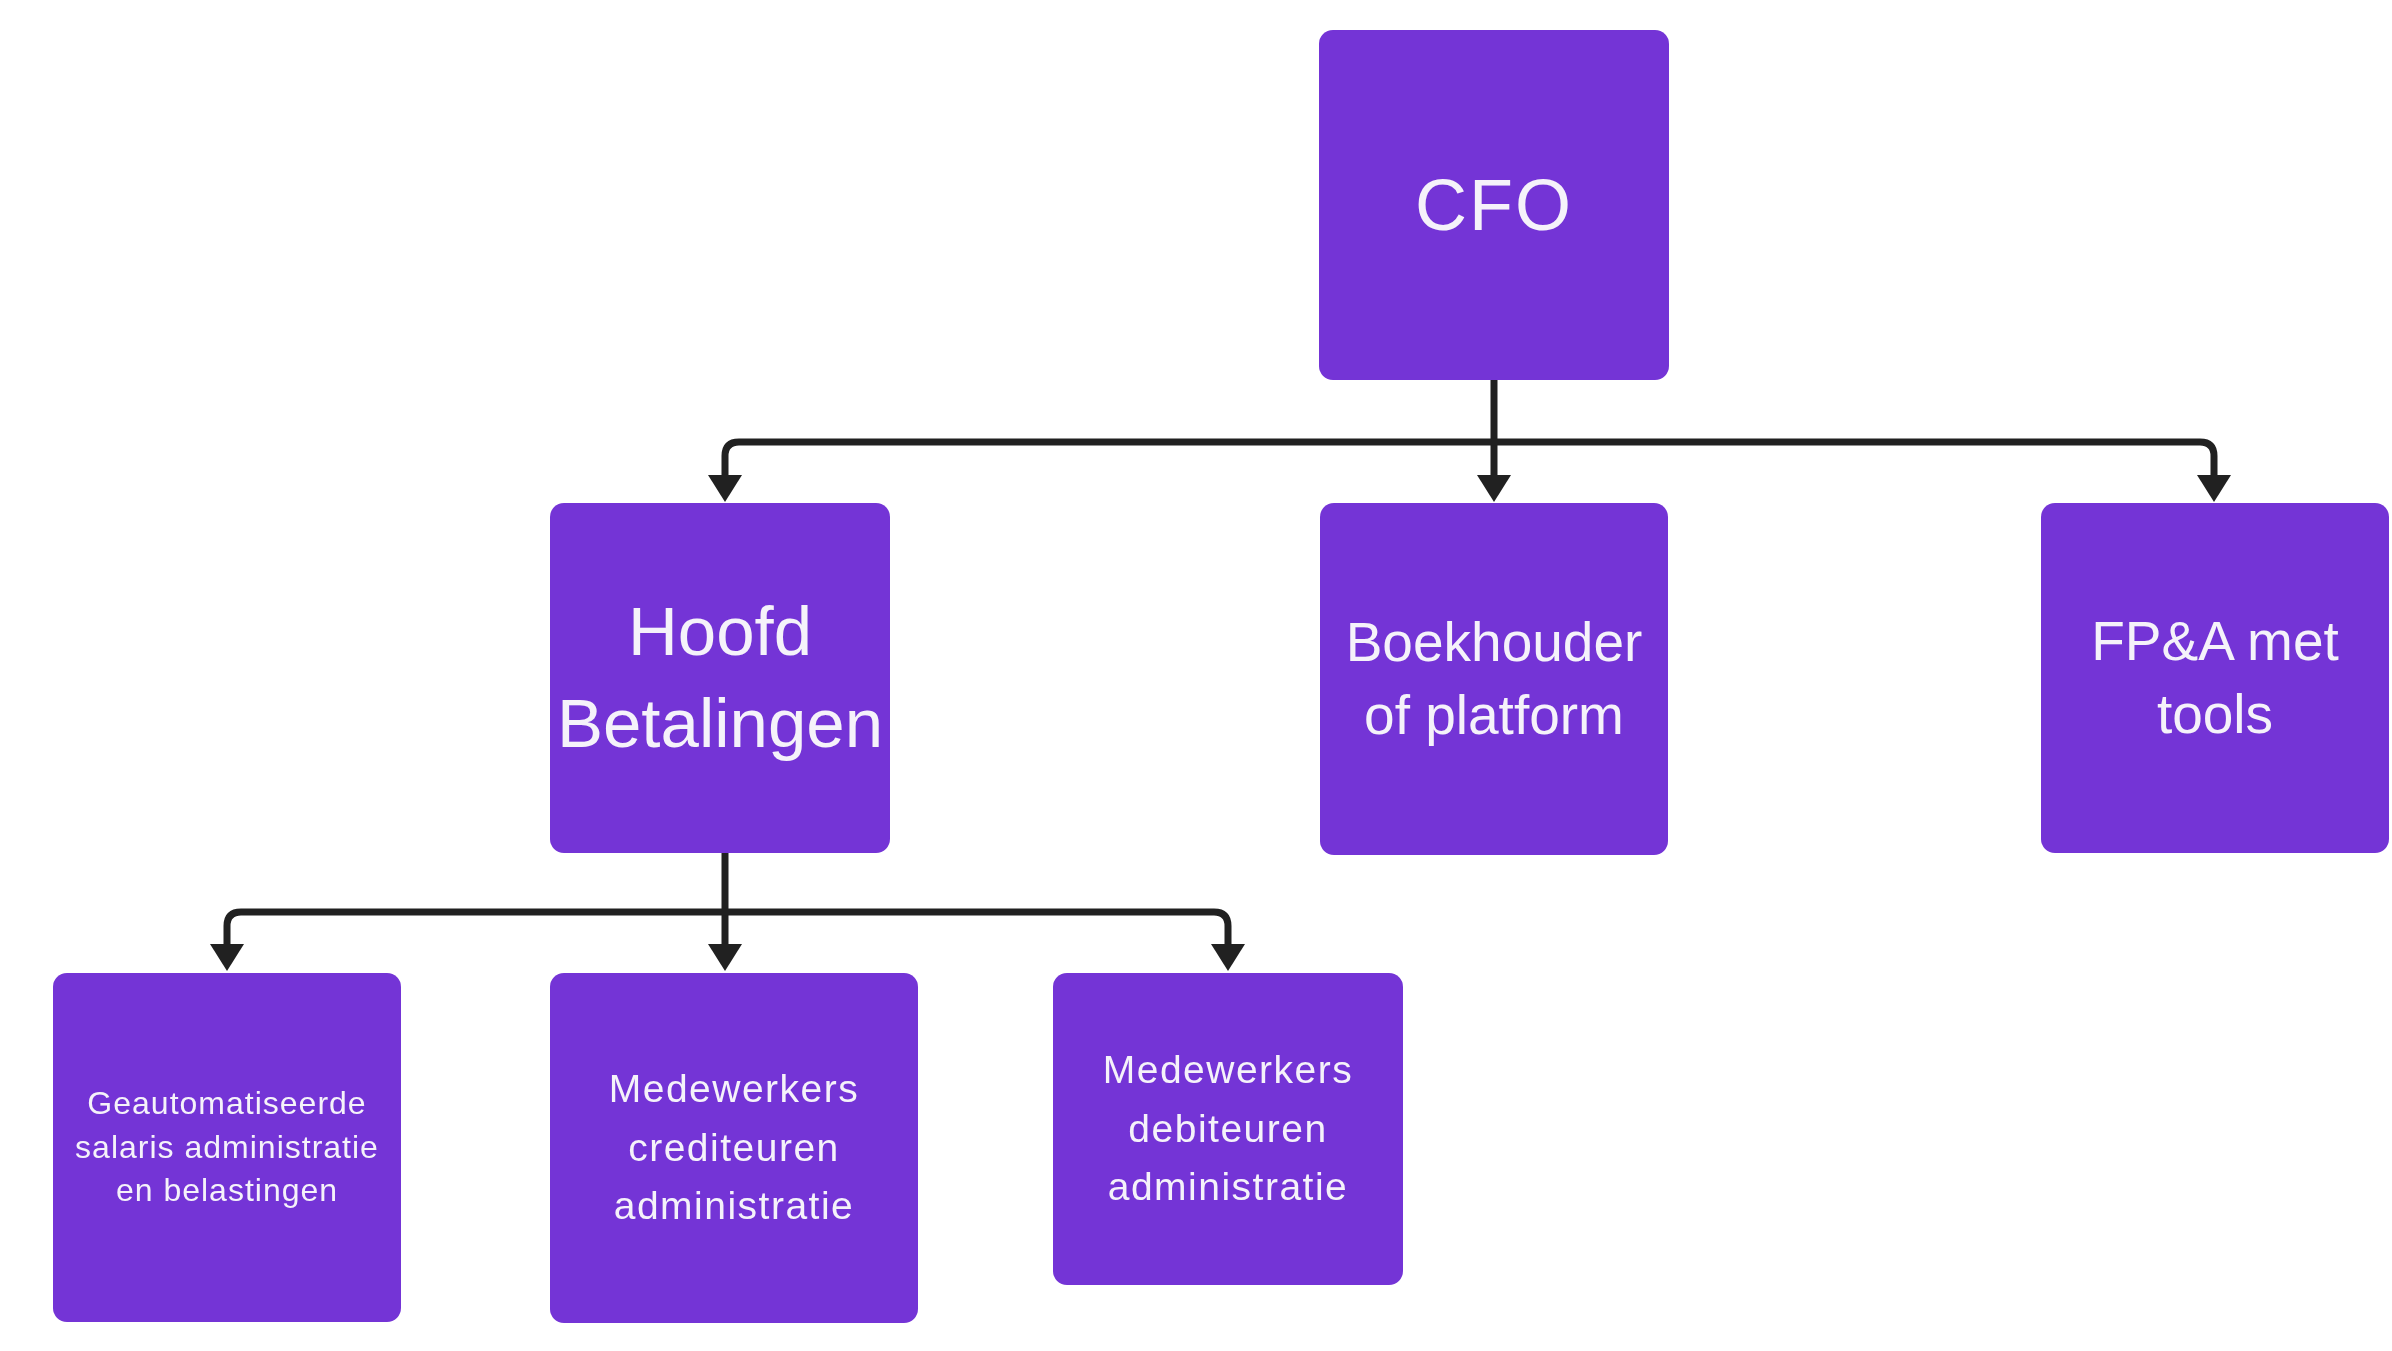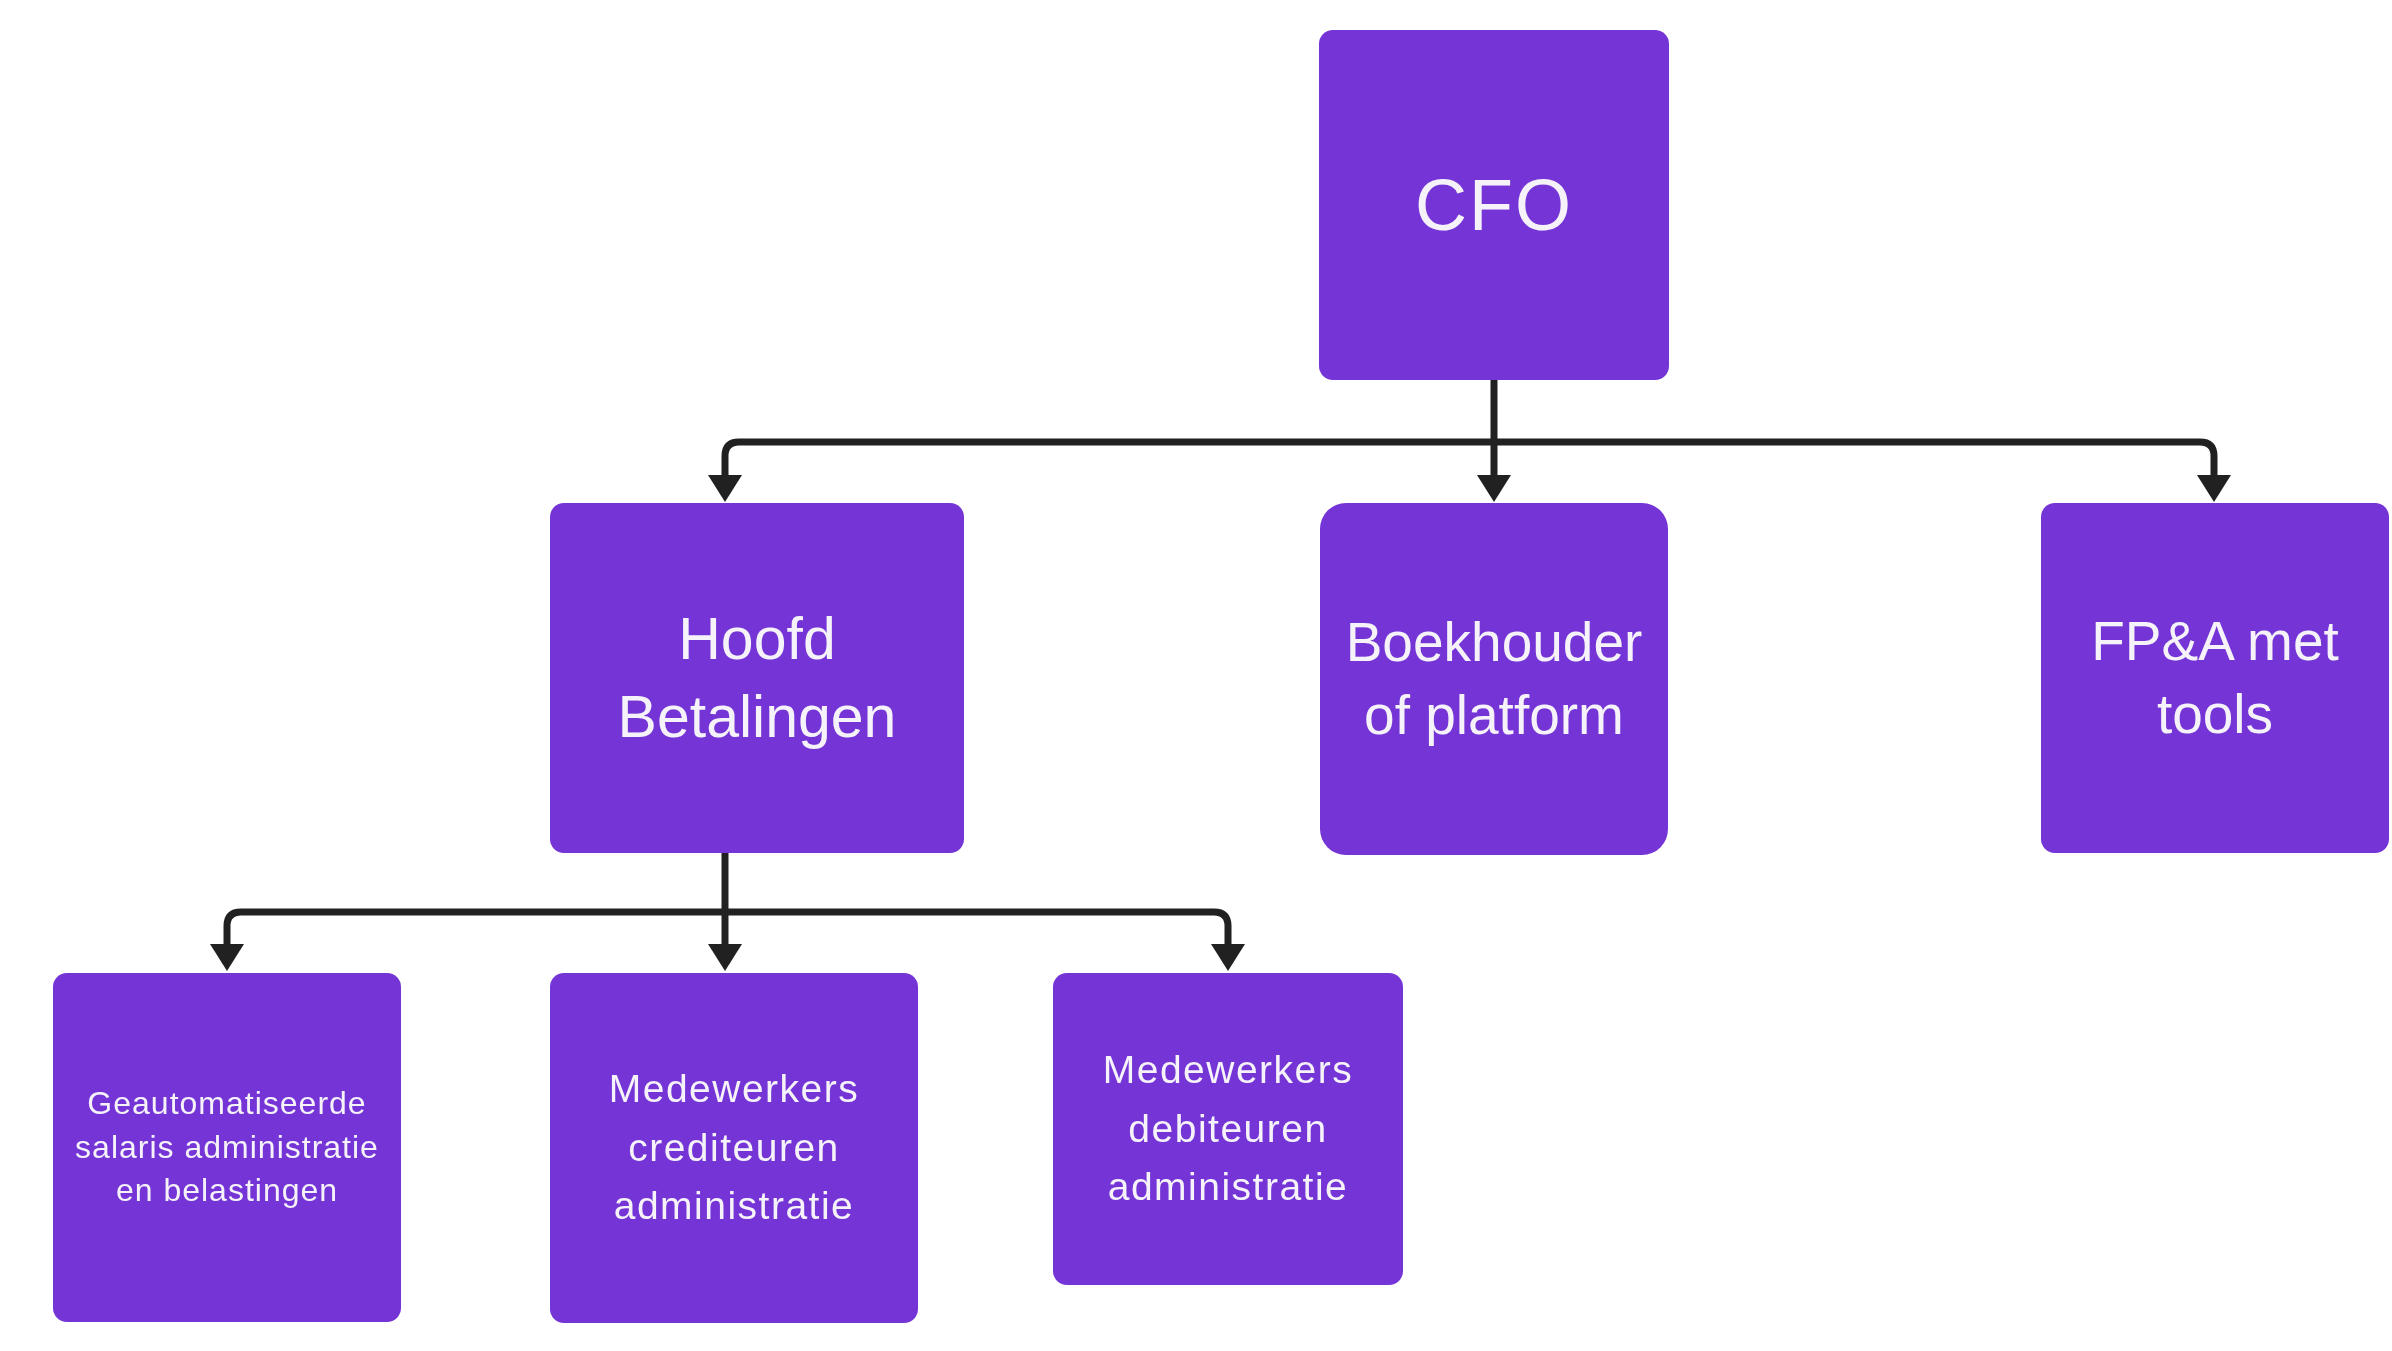--- a/index.html
+++ b/index.html
@@ -47,32 +47,31 @@
     font-weight: 400;
   }
   .n-cfo {
     left: 1291px; top: 30px;
     width: 350px; height: 350px;
     font-size: 72px;
     letter-spacing: 2px;
   }
   .n-hoofd {
     left: 522px; top: 503px;
-    width: 414px; height: 350px;
-    font-size: 59px;
+    width: 340px; height: 350px;
+    font-size: 69px;
     line-height: 1.33;
     padding: 0 10px;
   }
   .n-boekhouder {
     left: 1292px; top: 503px;
     width: 348px; height: 352px;
     font-size: 55px;
     line-height: 1.33;
     padding: 17px 10px;
-    border-radius: 26px;
   }
   .n-fpa {
     left: 2013px; top: 503px;
     width: 348px; height: 350px;
     font-size: 55px;
     line-height: 1.33;
     padding: 0 10px;
   }
   .n-salaris {
     left: 25px; top: 973px;

